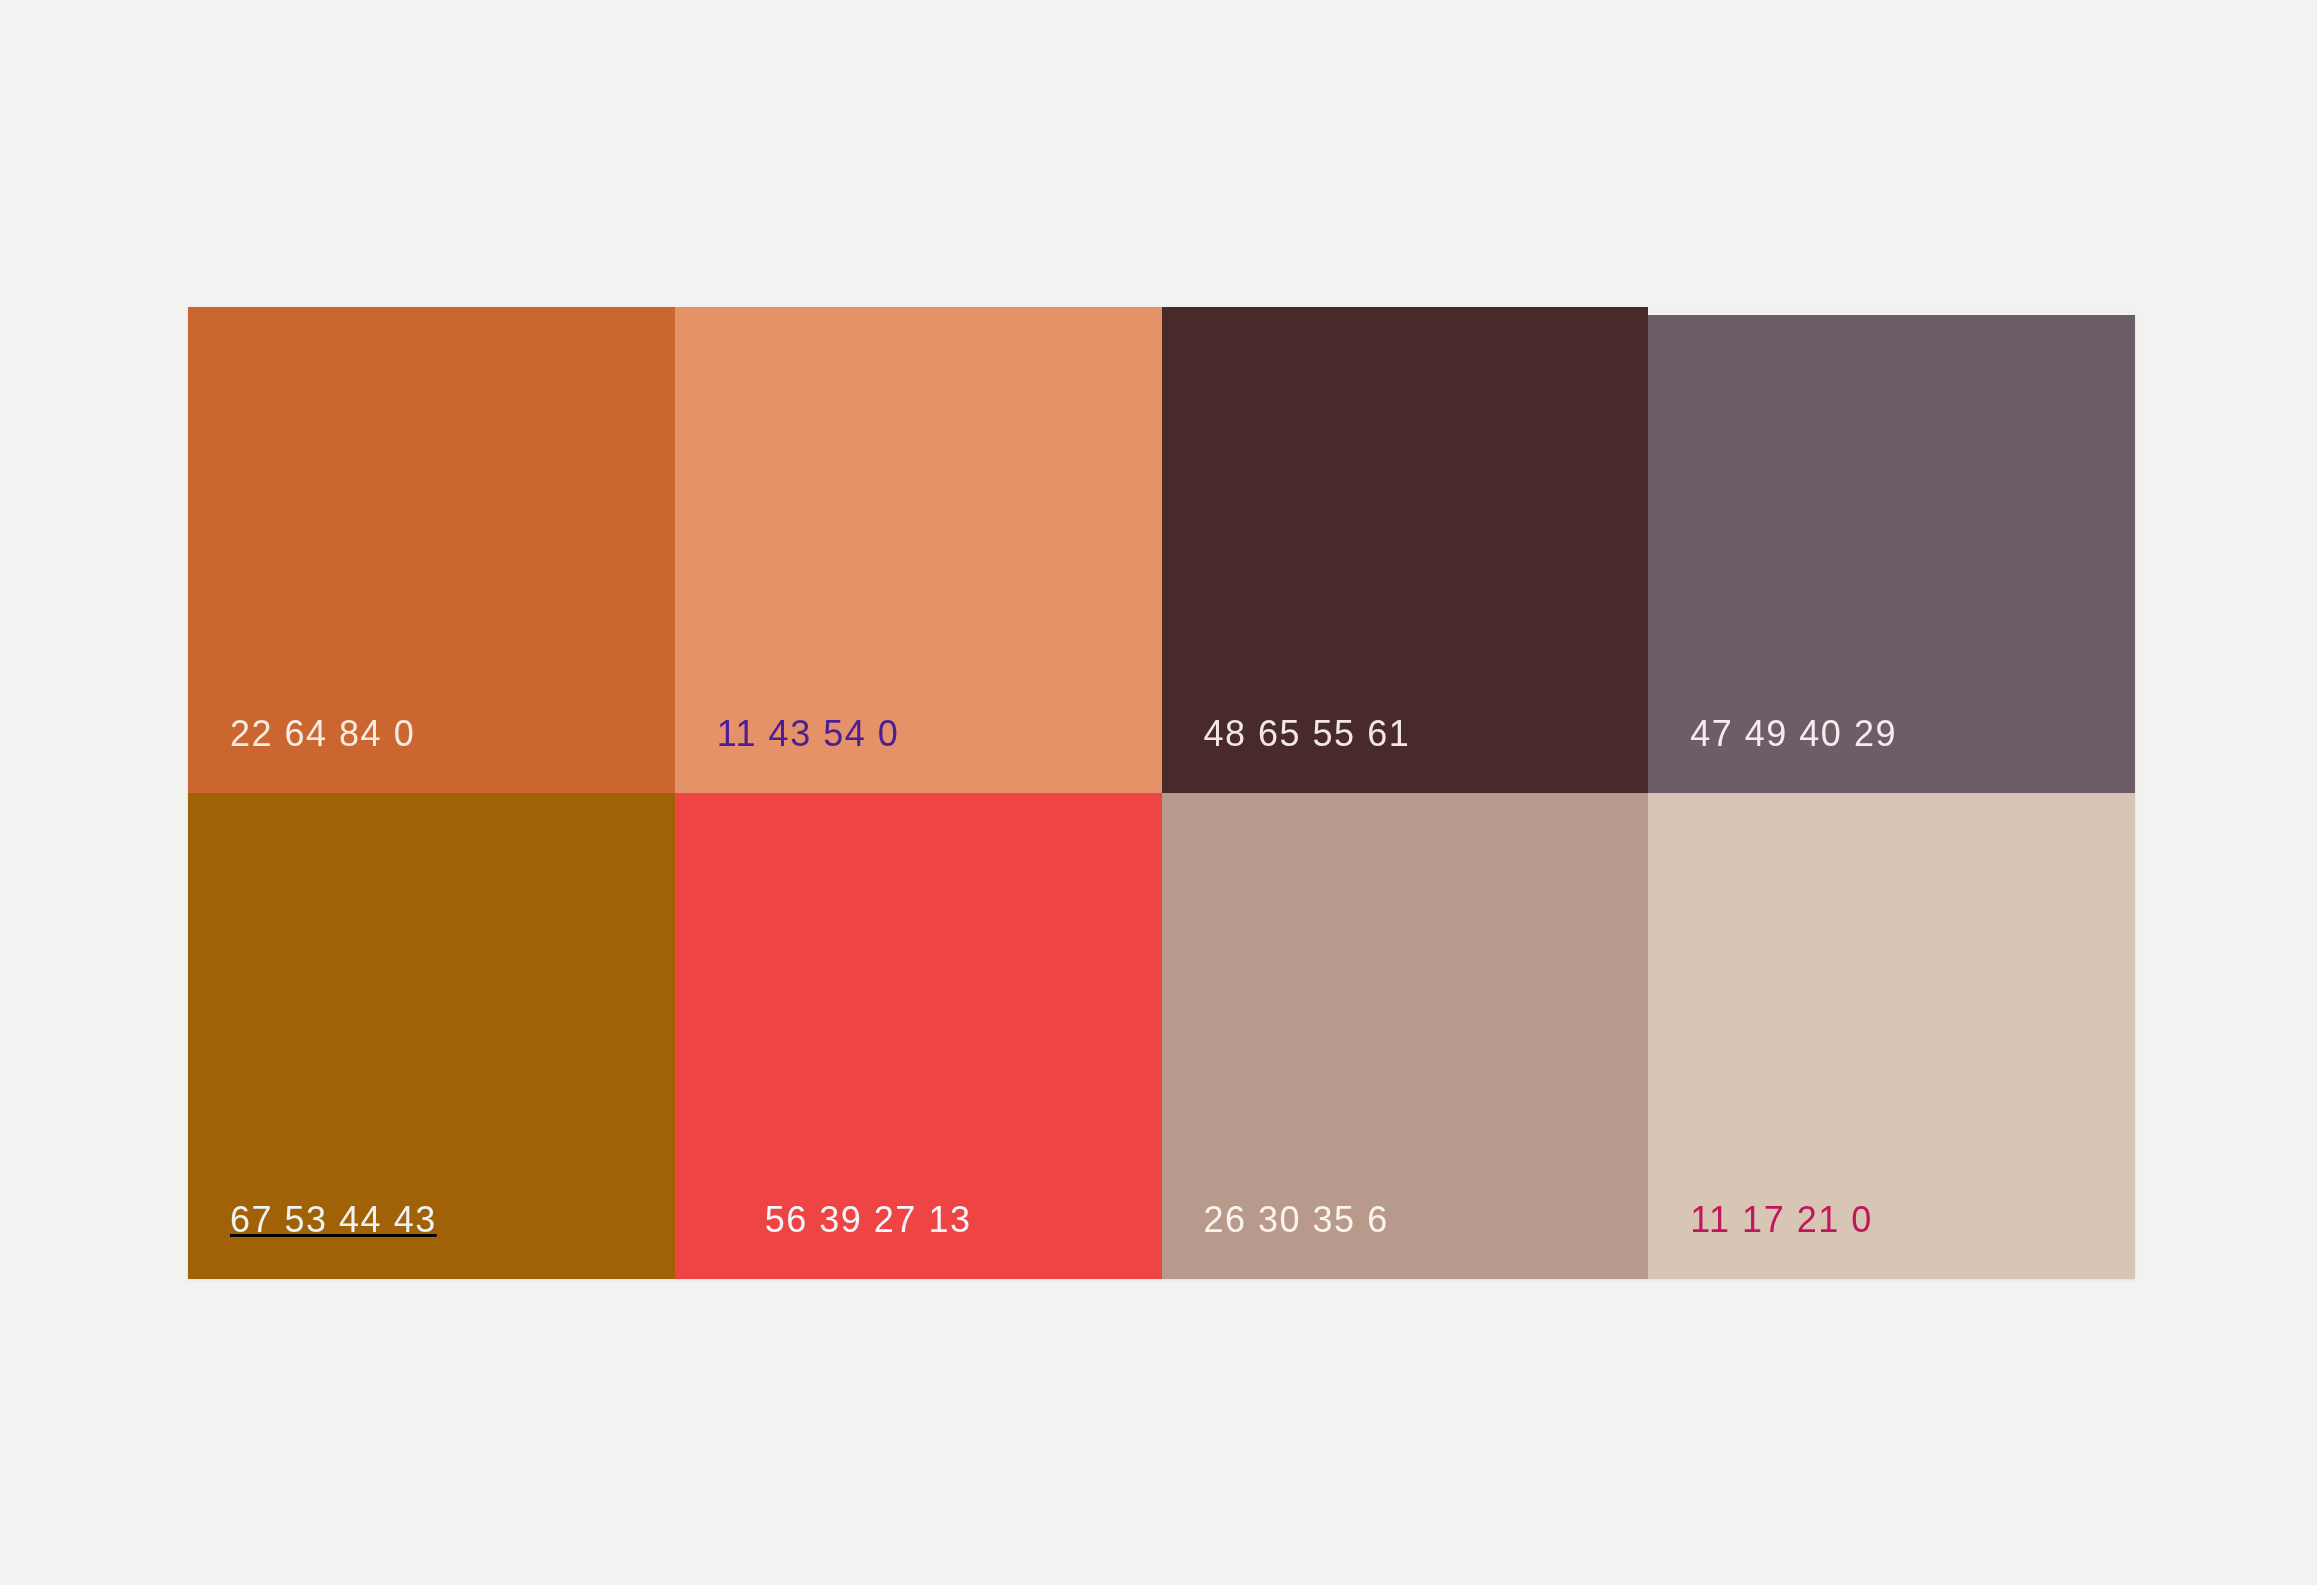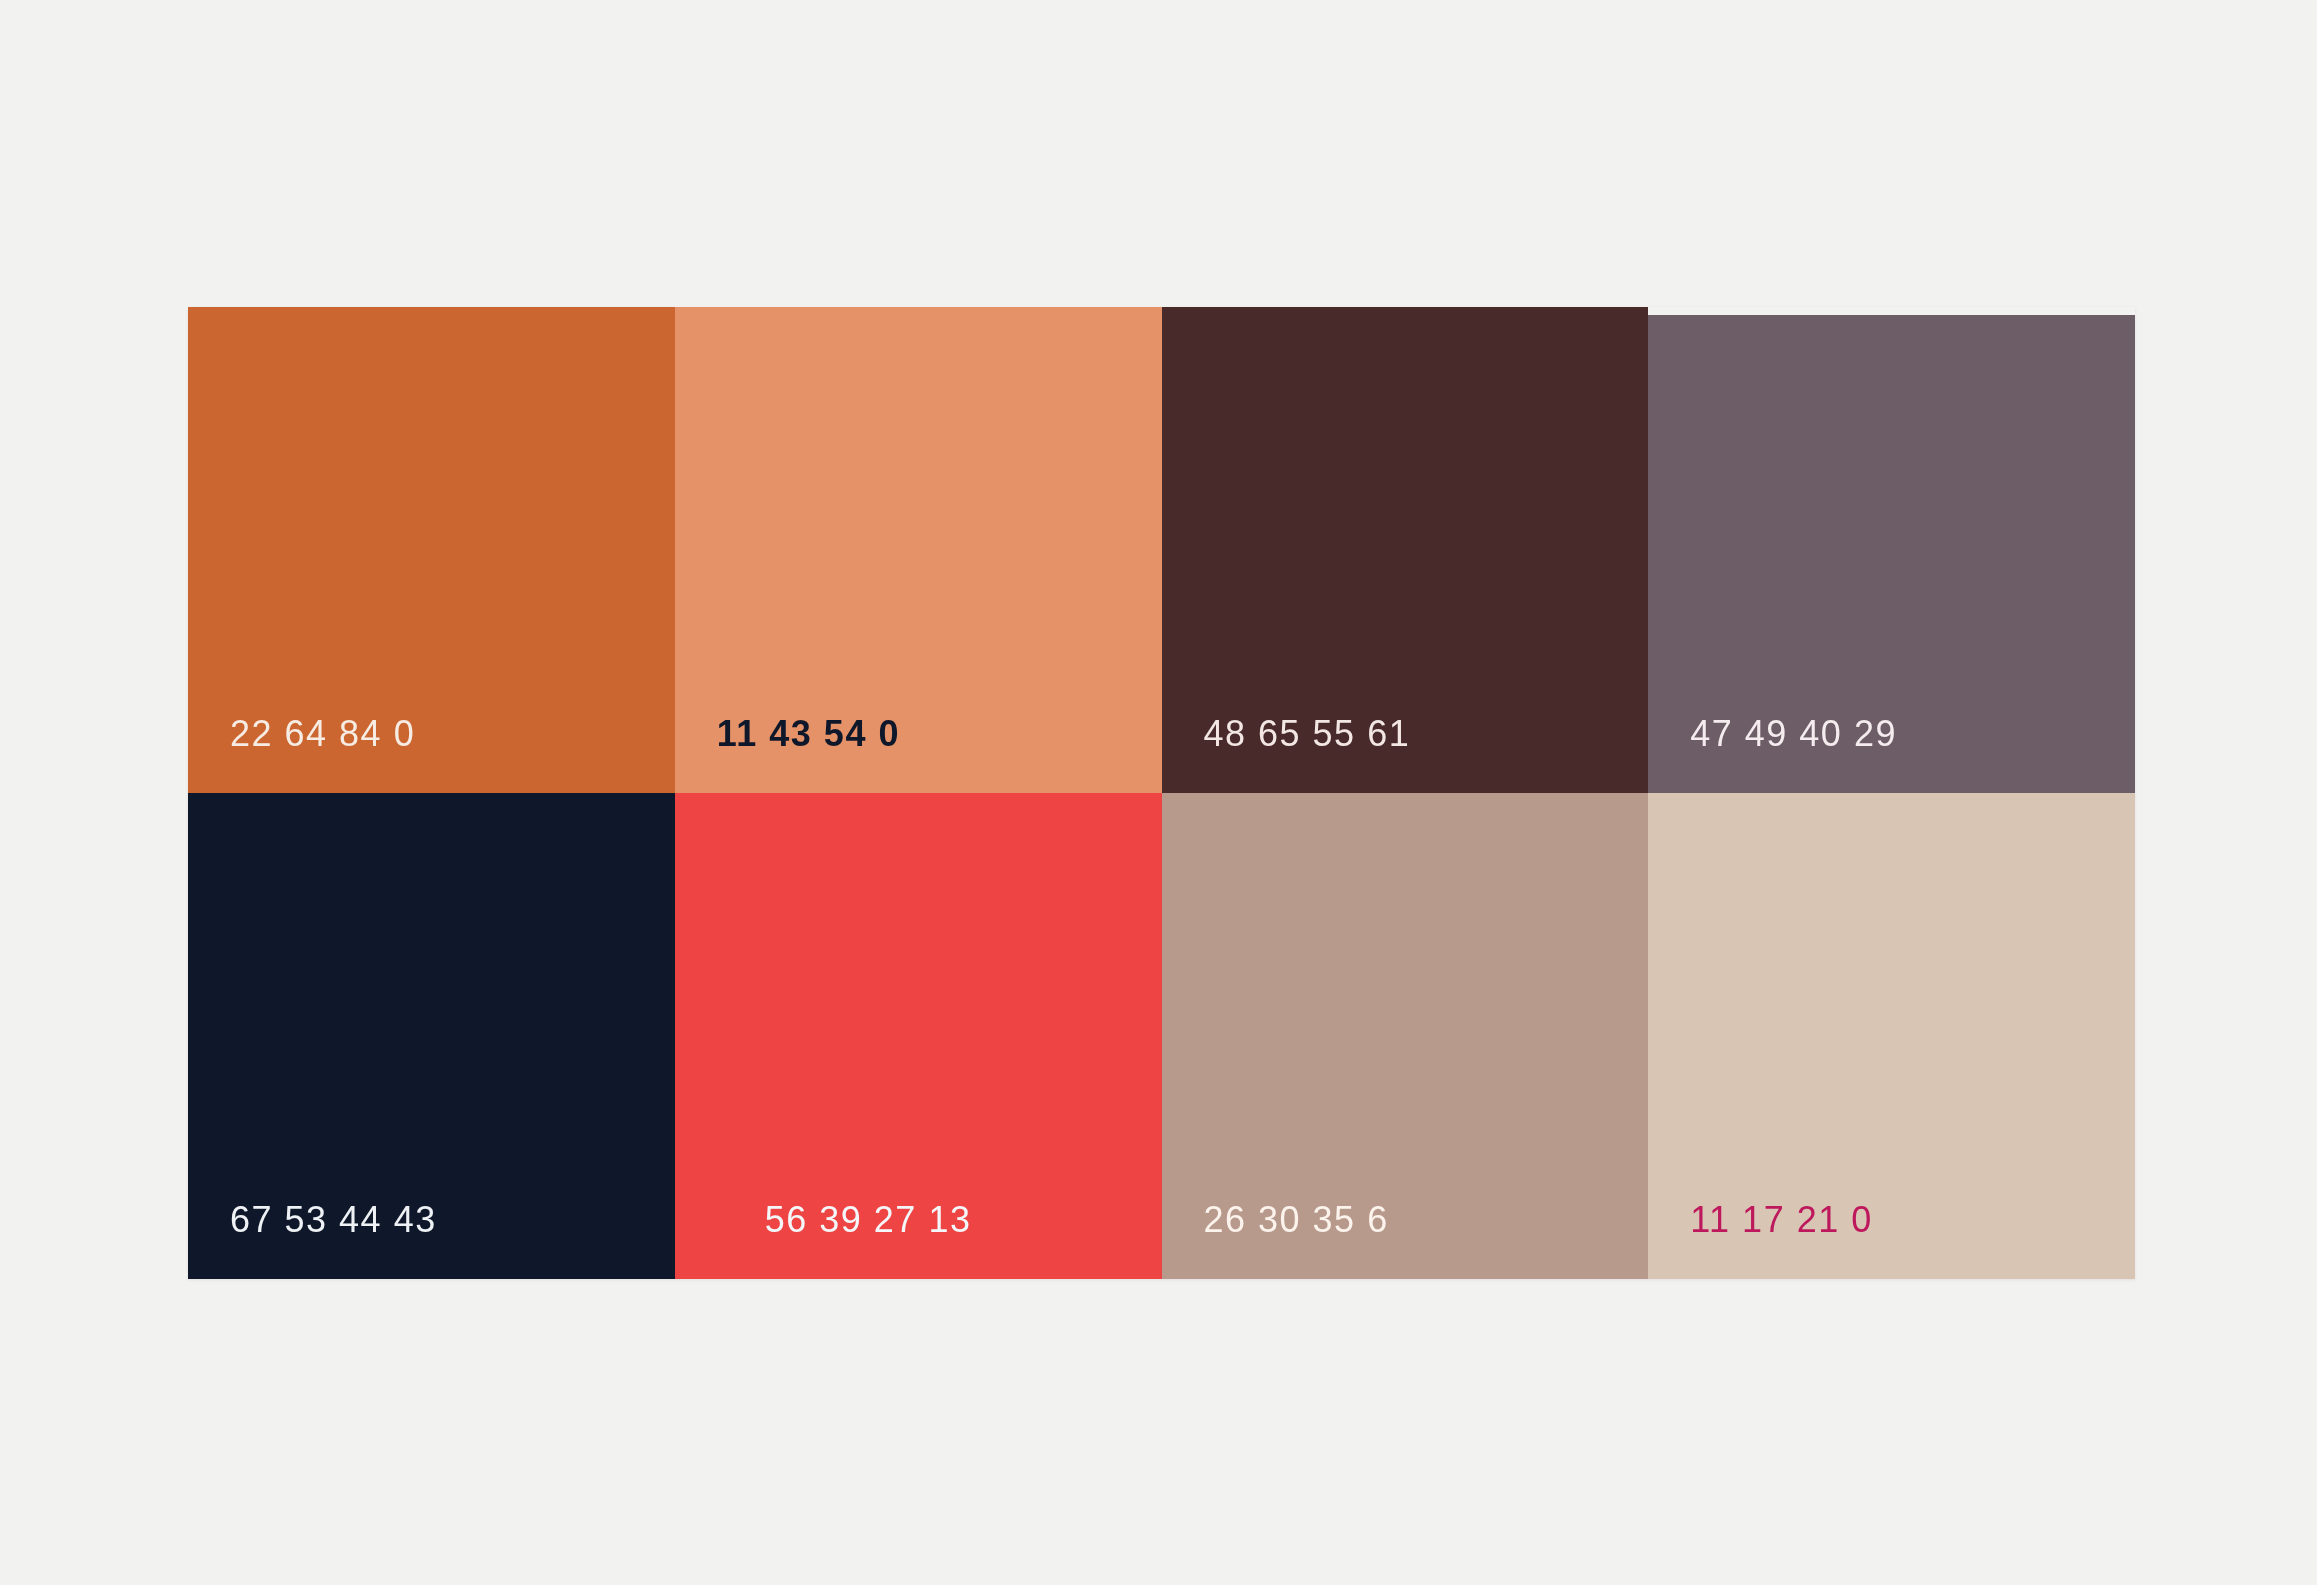--- a/index.html
+++ b/index.html
@@ -61,32 +61,32 @@
 
 <div id="palette-stage" style="background: rgb(242, 242, 241);">
 
   <div id="swatch-grid">
 
     <div class="swatch" style="background-color: rgb(204, 102, 48);">
       <span class="swatch-label" style="color: rgb(246, 236, 227);">22 64 84 0</span>
     </div>
 
     <div class="swatch" style="background-color: rgb(229, 146, 104);">
-      <span class="swatch-label" style="color: #0f172a; font-weight: bold;">11 43 54 0</span>
+      <span class="swatch-label" style="color: #4c1d95;">11 43 54 0</span>
     </div>
 
     <div class="swatch" style="background-color: rgb(72, 42, 42);">
       <span class="swatch-label" style="color: rgb(243, 231, 228);">48 65 55 61</span>
     </div>
 
     <div class="swatch" style="background-color: rgb(109, 93, 102); margin-top: 8px;">
       <span class="swatch-label" style="color: rgb(244, 236, 238);">47 49 40 29</span>
     </div>
 
-    <div class="swatch" style="background-color: #0f172a;">
+    <div class="swatch" style="background-color: #a16207; text-decoration: underline;">
       <span class="swatch-label" style="color: rgb(238, 242, 245);">67 53 44 43</span>
     </div>
 
     <div class="swatch" style="background-color: #ef4444; padding-left: 48px;">
       <span class="swatch-label" style="color: rgb(244, 247, 250);">56 39 27 13</span>
     </div>
 
     <div class="swatch" style="background-color: rgb(184, 154, 140);">
       <span class="swatch-label" style="color: rgb(251, 243, 236);">26 30 35 6</span>
     </div>

